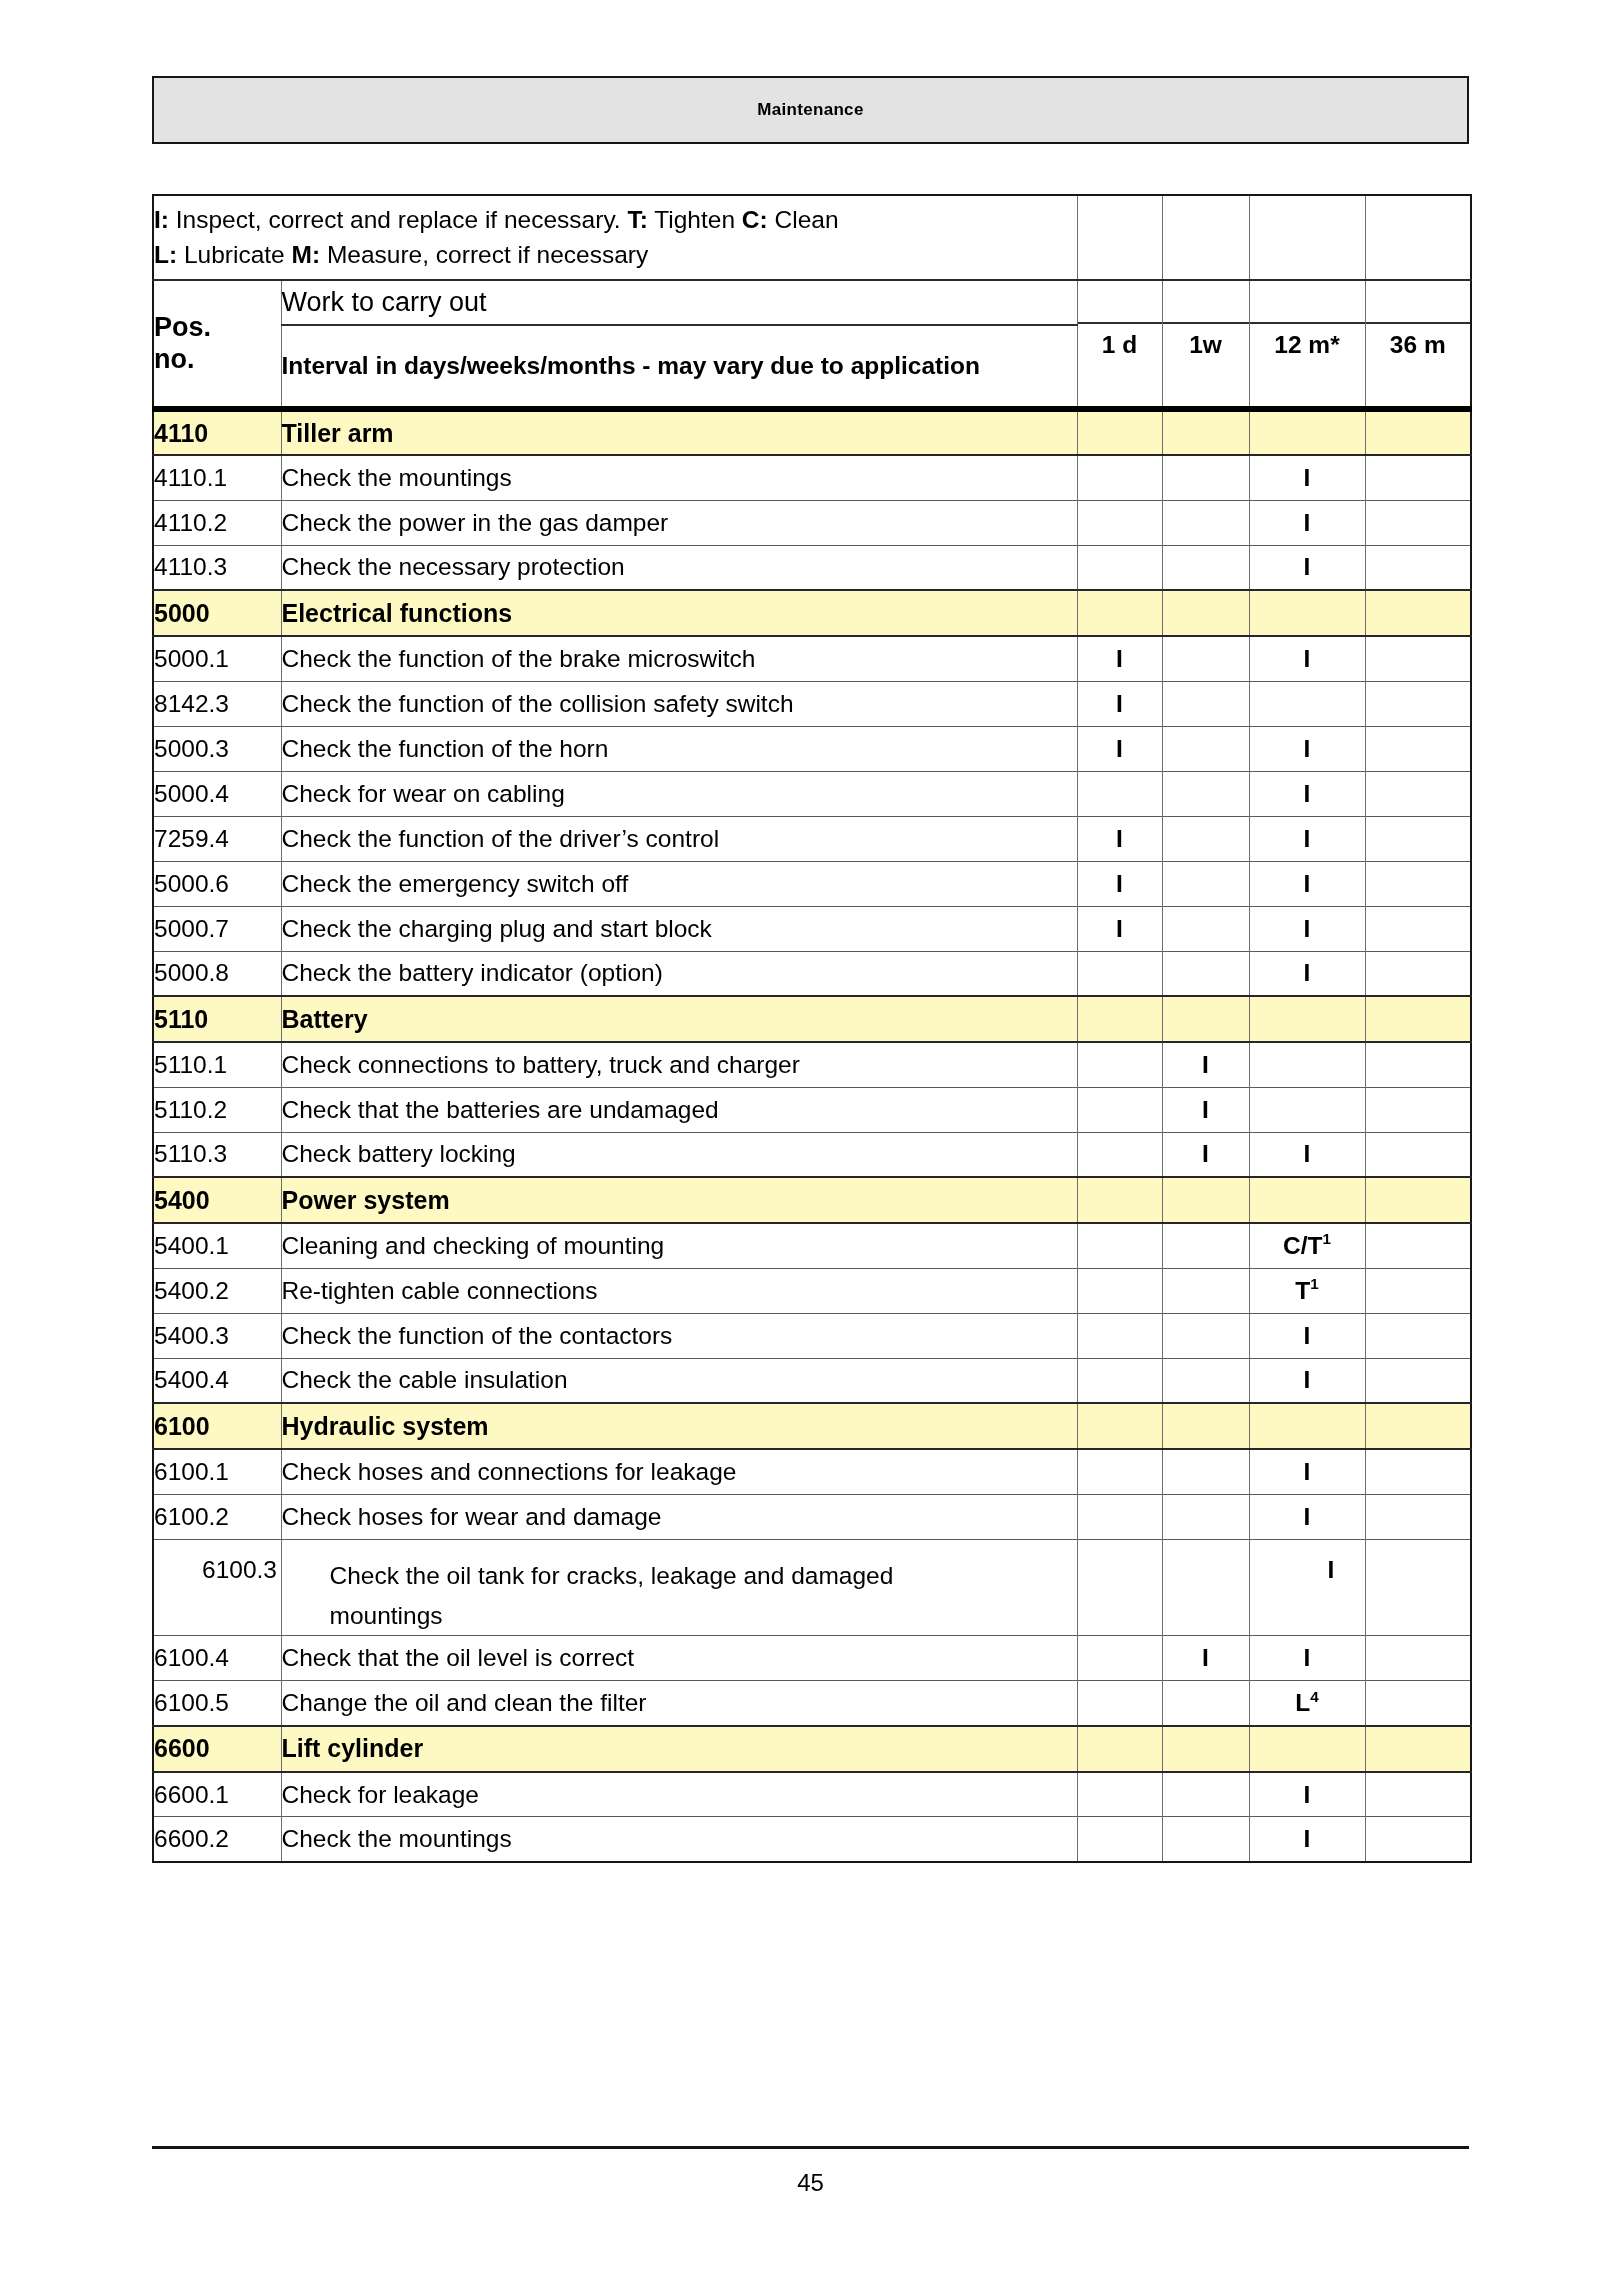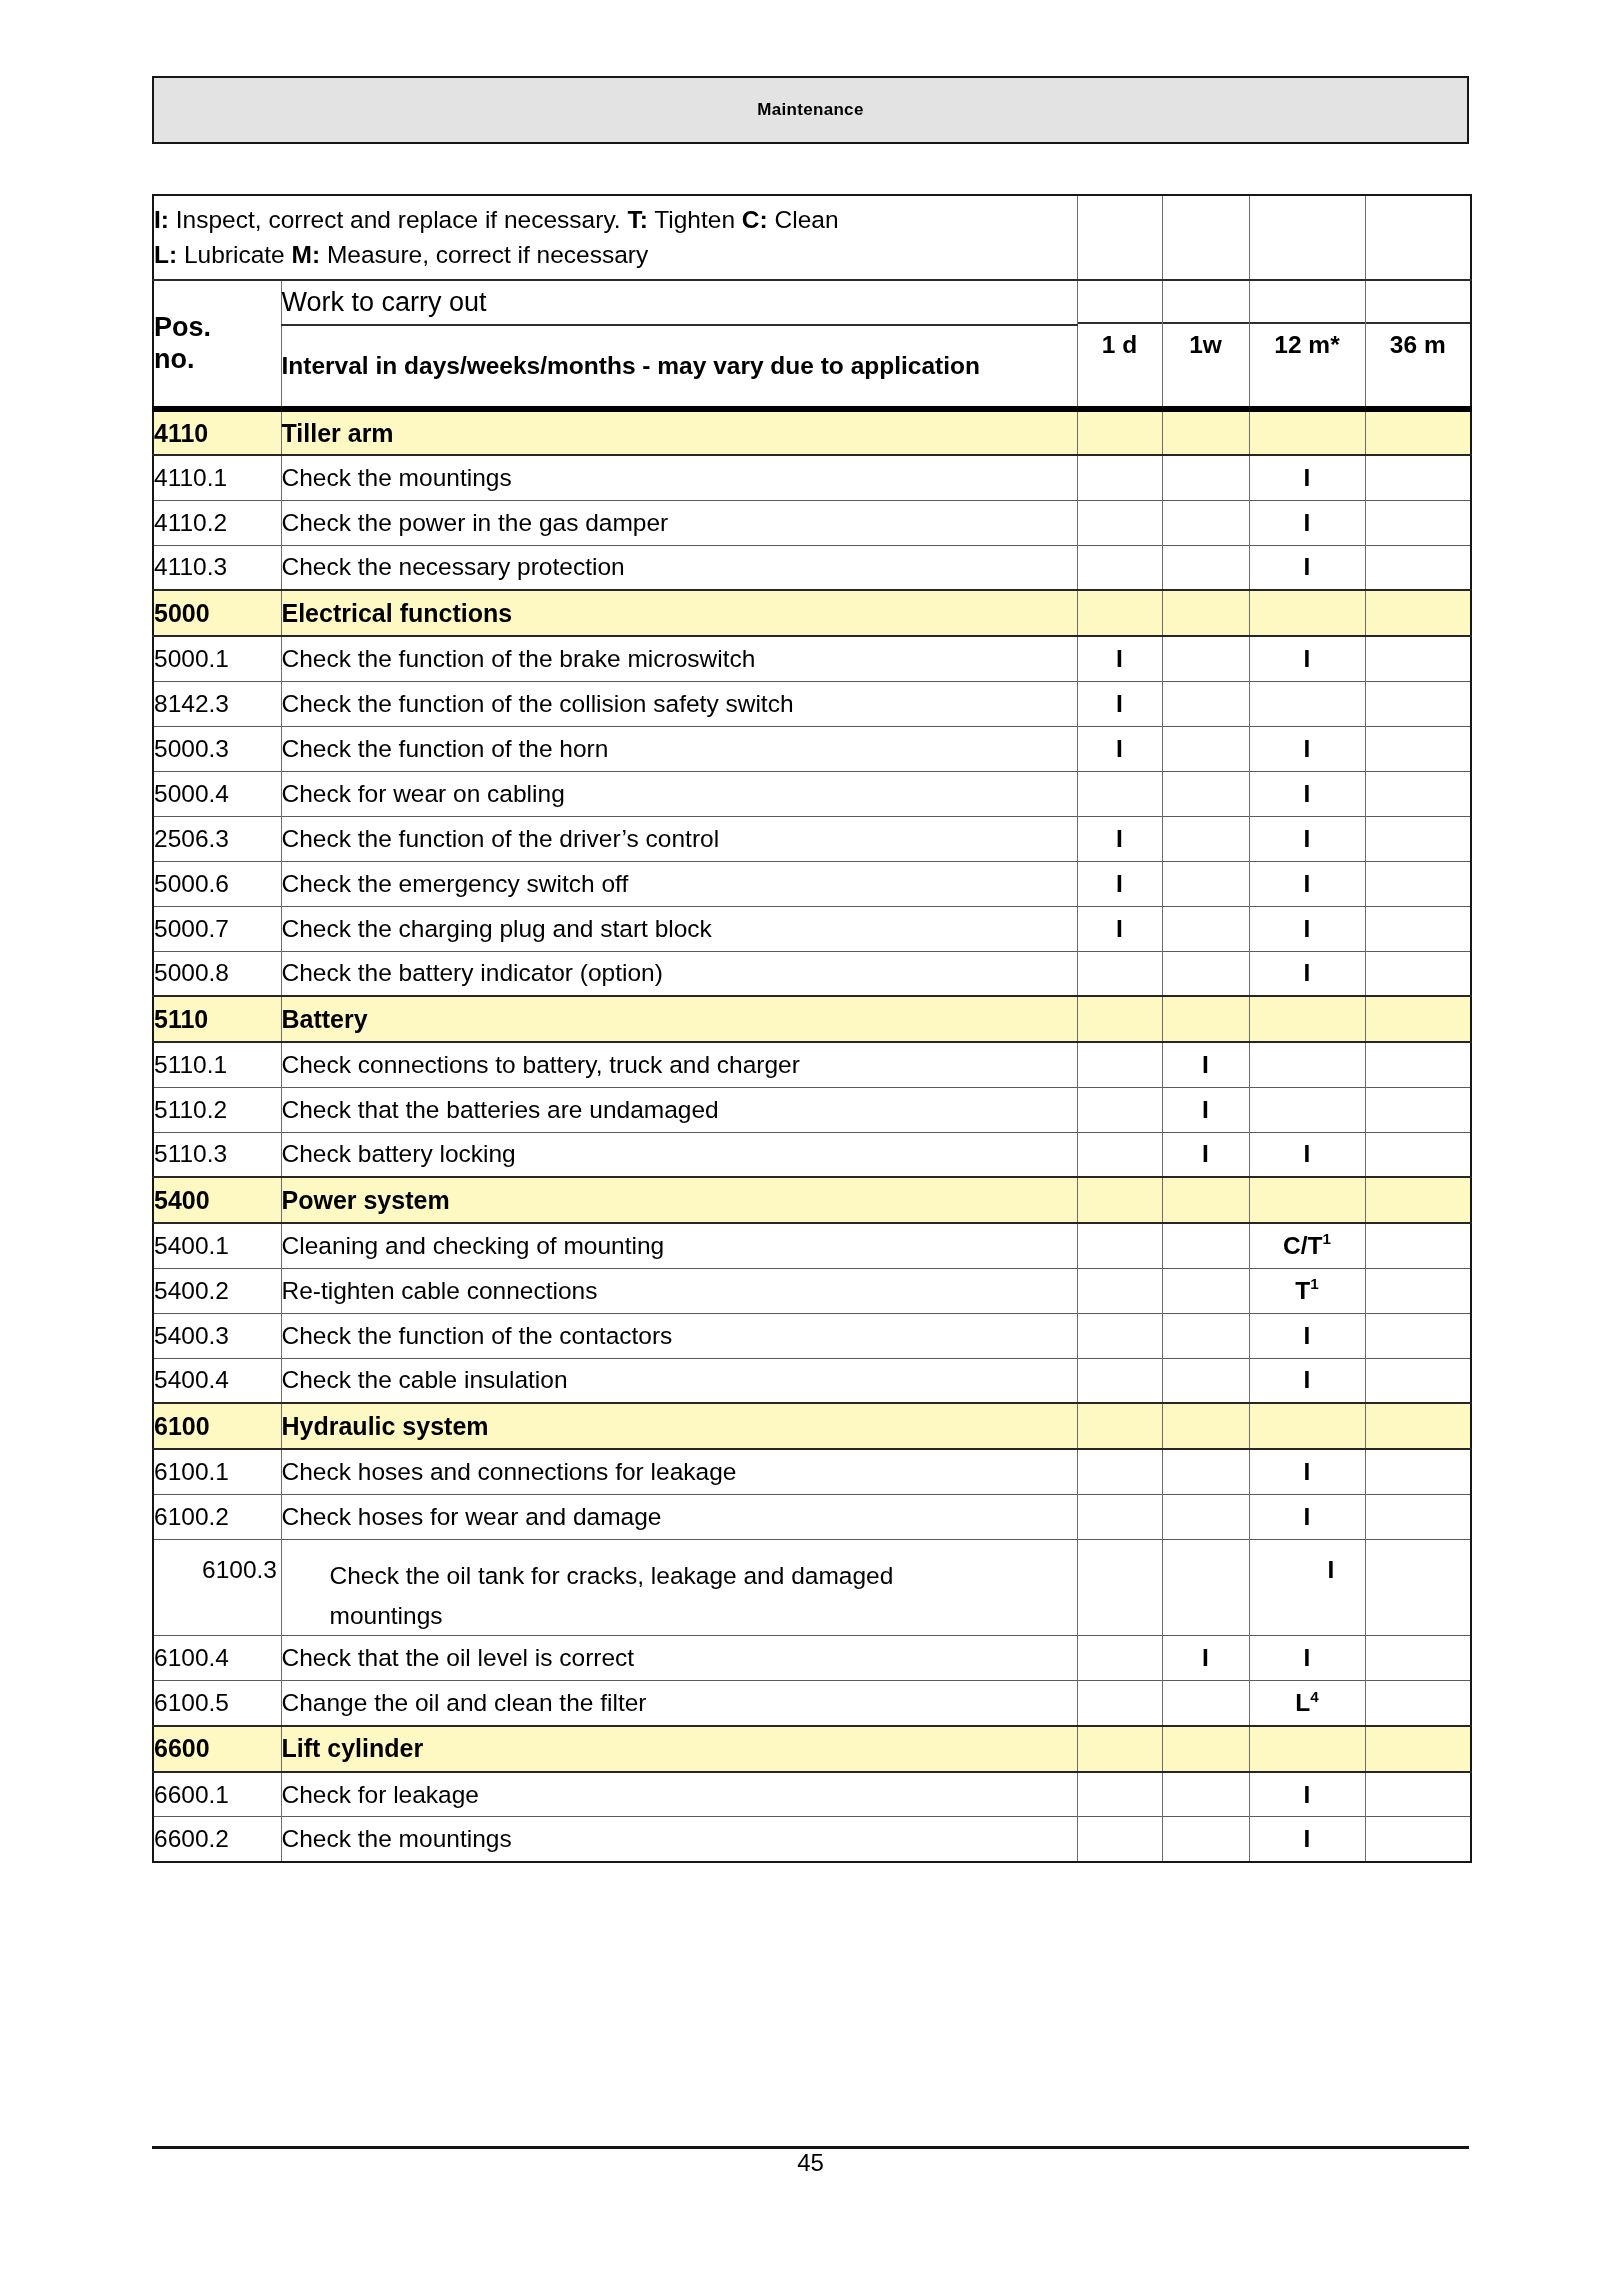--- a/index.html
+++ b/index.html
@@ -50,21 +50,21 @@
   td.mark-cell{text-align:center;font-size:24.5px;font-weight:bold;}
   tr.row-tall td{vertical-align:top;}
   tr.row-tall td.pos-cell, tr.row-tall td.work-cell{padding-top:16.4px;}
   tr.row-tall td.mark-cell{padding-top:16.4px;}
   tr.row-tall .work-wrap{max-width:644px;line-height:1.62;}
   sup{font-size:0.62em;position:relative;top:-0.7px;font-weight:bold;}
   
   .footer{position:absolute;left:152px;top:2146px;width:1317px;text-align:center;}
   .footer-rule{width:100%;height:3.4px;background:#141414;}
   .footer-code{margin-top:9.5px;font-size:24px;}
-  .footer-page{margin-top:0;font-size:24px;}
+  .footer-page{margin-top:20px;font-size:24px;}
 </style>
 </head>
 <body>
 
 <div class="banner">
   <span>Maintenance</span>
 </div>
 
 <table class="maint">
   <colgroup>
@@ -196,21 +196,21 @@
         <td class="pos-cell">5000.4</td>
         <td class="work-cell vsep">
           <div class="work-wrap">Check for wear on cabling</div>
         </td>
         <td class="mark-cell vsep"></td>
         <td class="mark-cell vsep"></td>
         <td class="mark-cell vsep">I</td>
         <td class="mark-cell vsep"></td>
       </tr>
       <tr class="row-item">
-        <td class="pos-cell">2506.3</td>
+        <td class="pos-cell">7259.4</td>
         <td class="work-cell vsep">
           <div class="work-wrap">Check the function of the driver’s control</div>
         </td>
         <td class="mark-cell vsep">I</td>
         <td class="mark-cell vsep"></td>
         <td class="mark-cell vsep">I</td>
         <td class="mark-cell vsep"></td>
       </tr>
       <tr class="row-item">
         <td class="pos-cell">5000.6</td>

